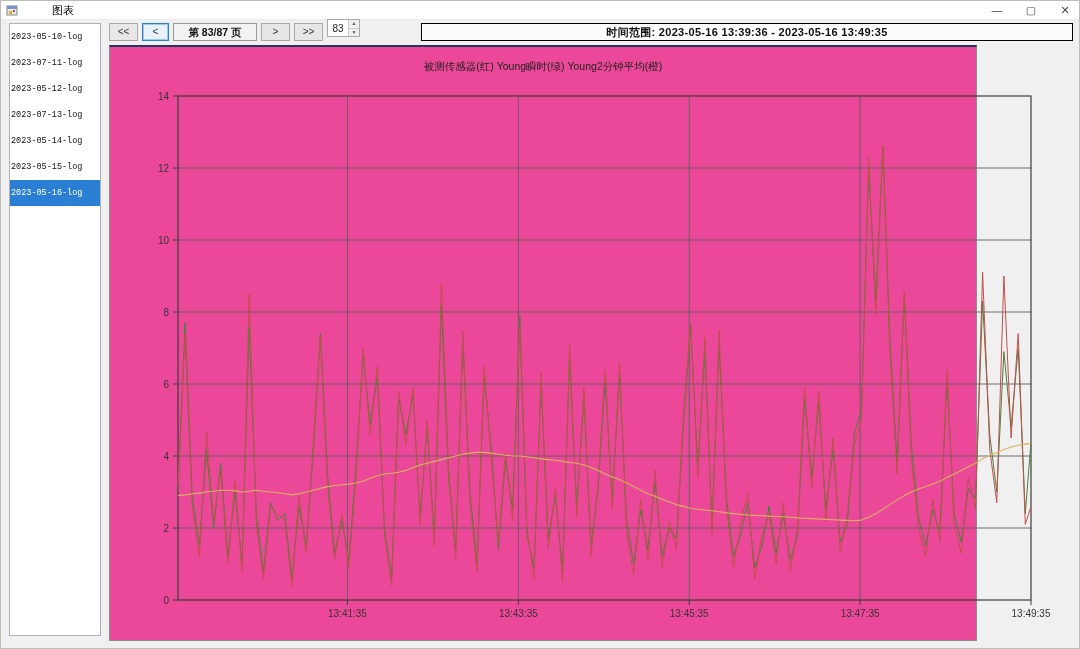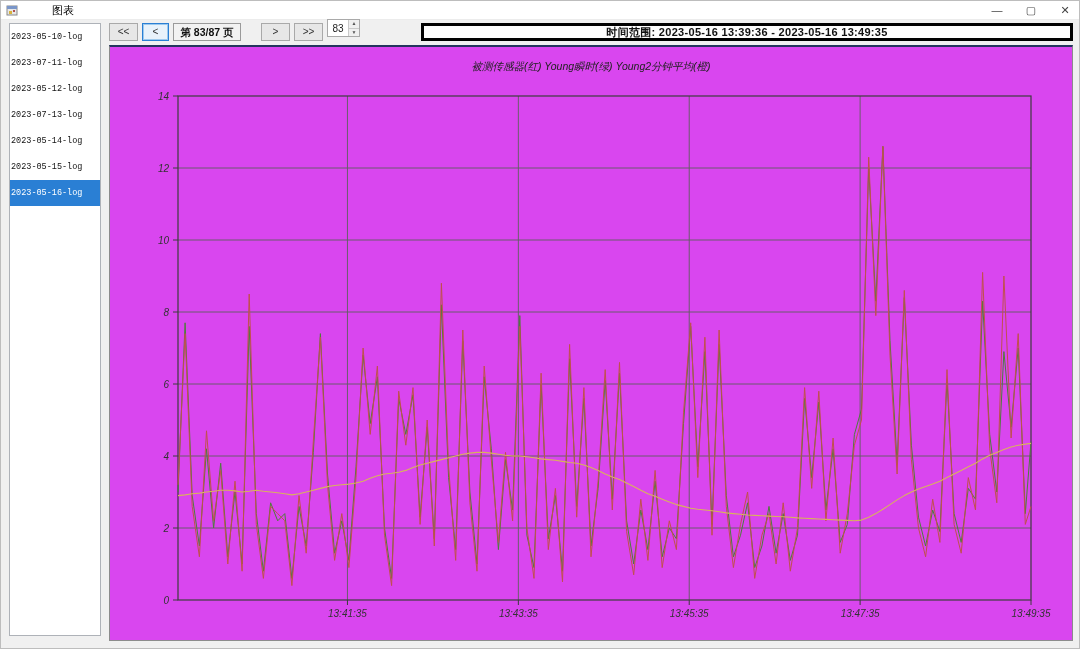--- a/index.html
+++ b/index.html
@@ -22,40 +22,40 @@
   .list-item { font-family:"Liberation Mono", monospace; font-size:8.5px; line-height:10px;
     color:#111; padding:8px 1px; white-space:nowrap; cursor:default; }
   .list-item.selected { background:#2a7fd4; color:#ffffff; }
 
   
   .nav-btn { position:absolute; top:22px; height:18px; background:#e7e7e7;
     border:1px solid #a9a9a9; font-size:10px; color:#333; text-align:center;
     line-height:16px; cursor:default; }
   .nav-btn.focused { border:1px solid #2a7fd4; background:#e8f2fb;
     box-shadow:inset 0 0 0 1px #9cc9ee; }
-  #page-label { position:absolute; left:172px; top:22px; width:68px; height:18px;
+  #page-label { position:absolute; left:172px; top:22px; width:84px; height:18px;
     background:#f2f2f2; border:1px solid #9a9a9a; font-size:10.5px; font-weight:bold;
     color:#111; text-align:center; line-height:16px; }
   #page-spinner { position:absolute; left:326px; top:18px; width:33px; height:18px;
     background:#ffffff; border:1px solid #a9a9a9; display:flex; }
   #page-input { width:20px; height:100%; border:none; outline:none; font-size:10px;
     text-align:center; font-family:"Liberation Sans", sans-serif; color:#222; background:transparent; }
   #spin-buttons { width:11px; display:flex; flex-direction:column; border-left:1px solid #c9c9c9; }
   .spin-btn { flex:1; font-size:5px; line-height:7px; text-align:center; color:#555;
     background:#efefef; cursor:default; }
   .spin-btn + .spin-btn { border-top:1px solid #c9c9c9; }
 
   #time-range-box { position:absolute; left:420px; top:22px; width:652px; height:18px;
-    background:#fcfcfc; border:3px solid #000000; display:flex; align-items:center;
+    background:#fcfcfc; border:1px solid #000000; display:flex; align-items:center;
     justify-content:center; }
   #time-range-text { font-size:11px; font-weight:bold; color:#111; letter-spacing:0.3px; }
 
   
-  #chart-panel { position:absolute; left:108px; top:44px; width:964px; height:596px;
-    background:#d946ef; border:1px solid #8c8c8c; border-top:2px solid #24355e;font-style:italic; }
+  #chart-panel { position:absolute; left:108px; top:44px; width:868px; height:596px;
+    background:#ec4899; border:1px solid #8c8c8c; border-top:2px solid #24355e; }
   #chart-title { position:absolute; left:0; top:13px; width:100%; text-align:center;
     font-size:10.5px; color:#222; }
   #chart-svg { position:absolute; left:0; top:0; }
   #chart-svg text { font-family:"Liberation Sans", sans-serif; font-size:10px; fill:#333; }
 </style>
 </head>
 <body>
 
 <div id="window">
 

